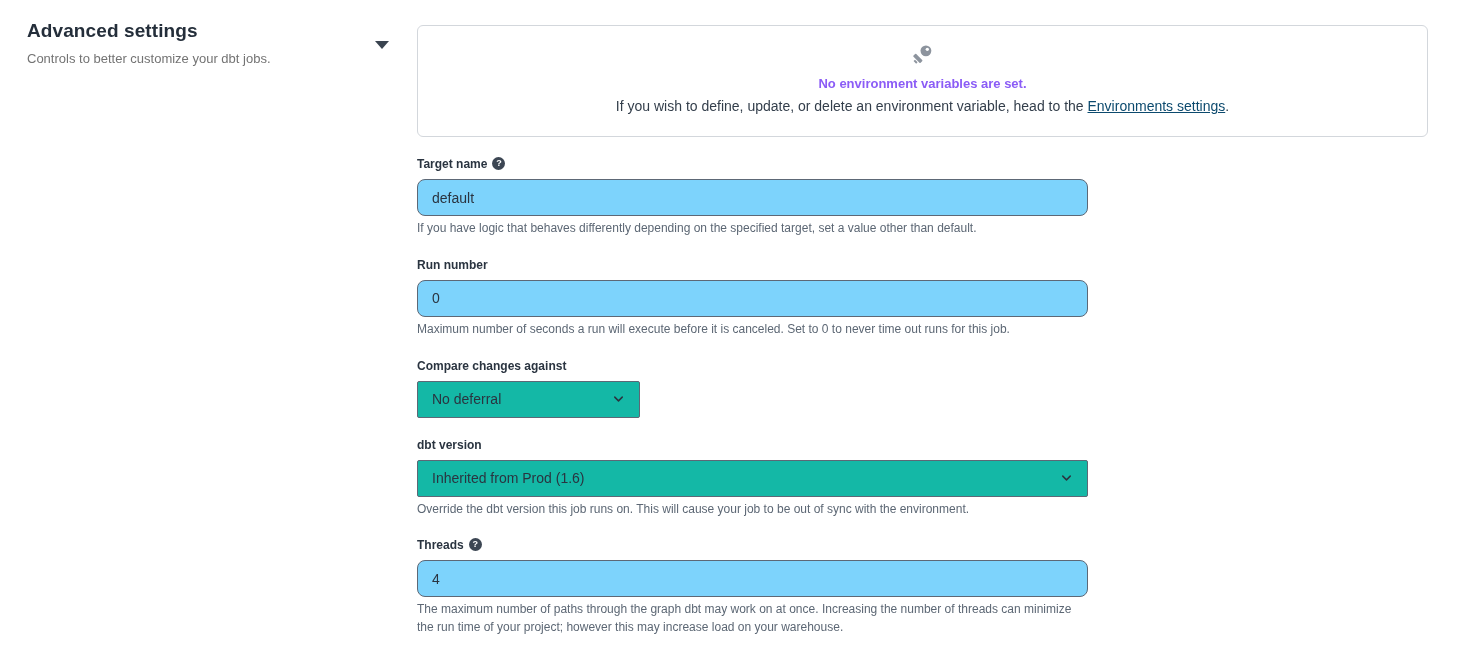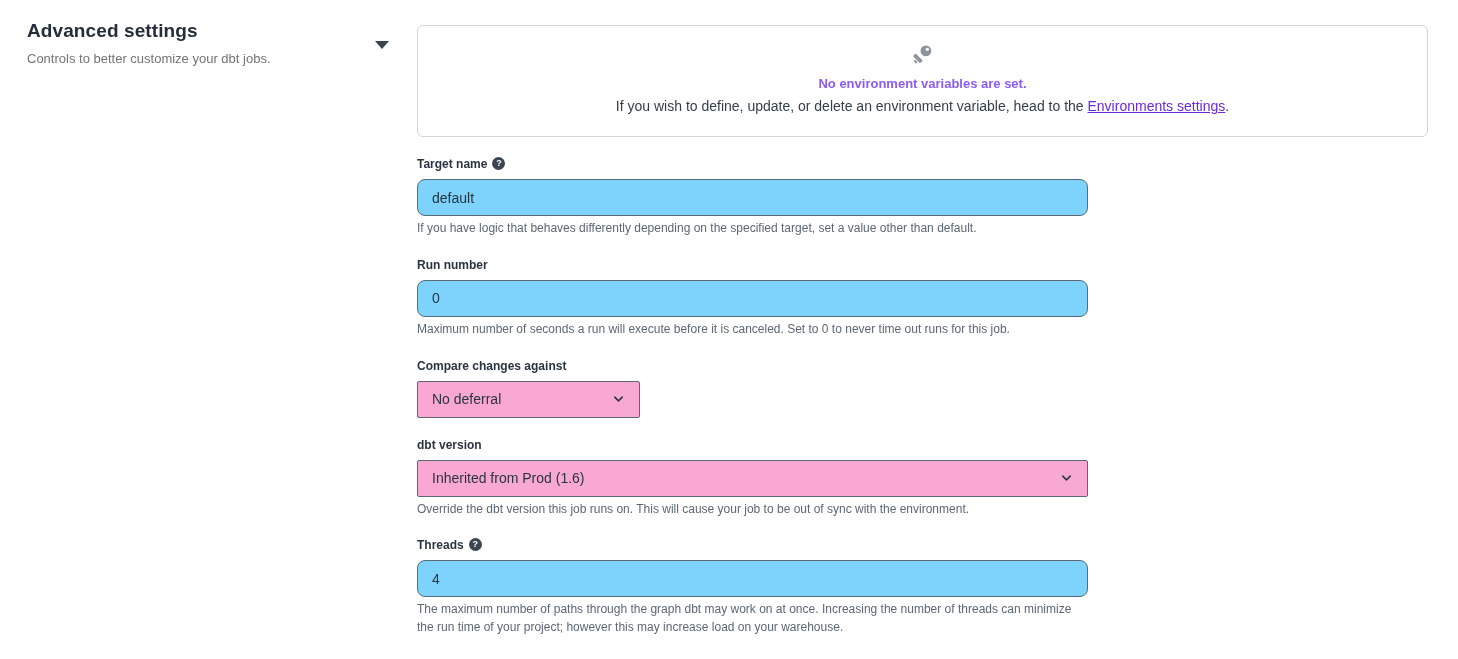--- a/index.html
+++ b/index.html
@@ -60,21 +60,21 @@
     font-size: 13px;
     font-weight: bold;
     color: #8b5cf6;
   }
   .env-card-message {
     margin-top: 7px;
     font-size: 14px;
     color: #333e4b;
   }
   .env-link {
-    color: #6d28d9;
+    color: #0c4a6e;
     text-decoration: underline;
     cursor: pointer;
   }
   
   .form-group { margin-top: 20px; }
   .field-label-row {
     display: flex;
     gap: 5px;
     margin-bottom: 8px;
   }
@@ -107,21 +107,21 @@
     color: #2a3440;
     background: #7dd3fc;
     outline: none;
   }
   .select-box {
     position: relative;
     width: 671px;
     height: 37px;
     border: 1px solid #5d6876;
     border-radius: 2px;
-    background: #f9a8d4;
+    background: #14b8a6;
     display: flex;
     align-items: center;
     padding: 0 38px 0 14px;
     font-size: 14px;
     color: #2a3440;
     cursor: pointer;
   }
   .select-box.narrow { width: 223px; }
   .select-chevron {
     position: absolute;

